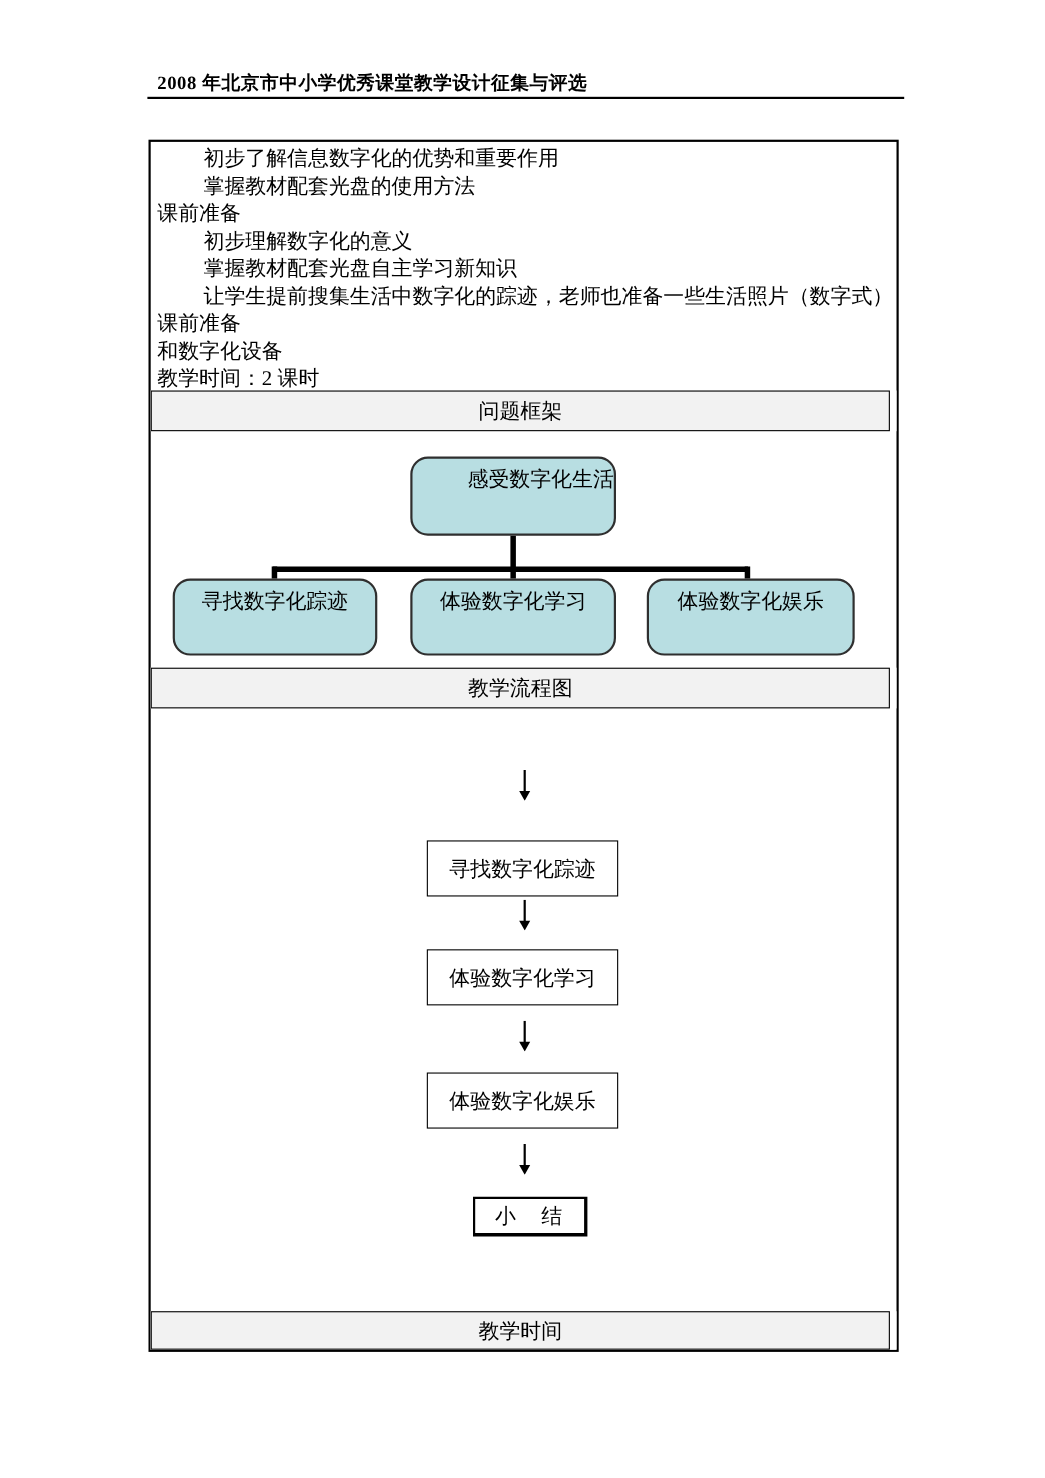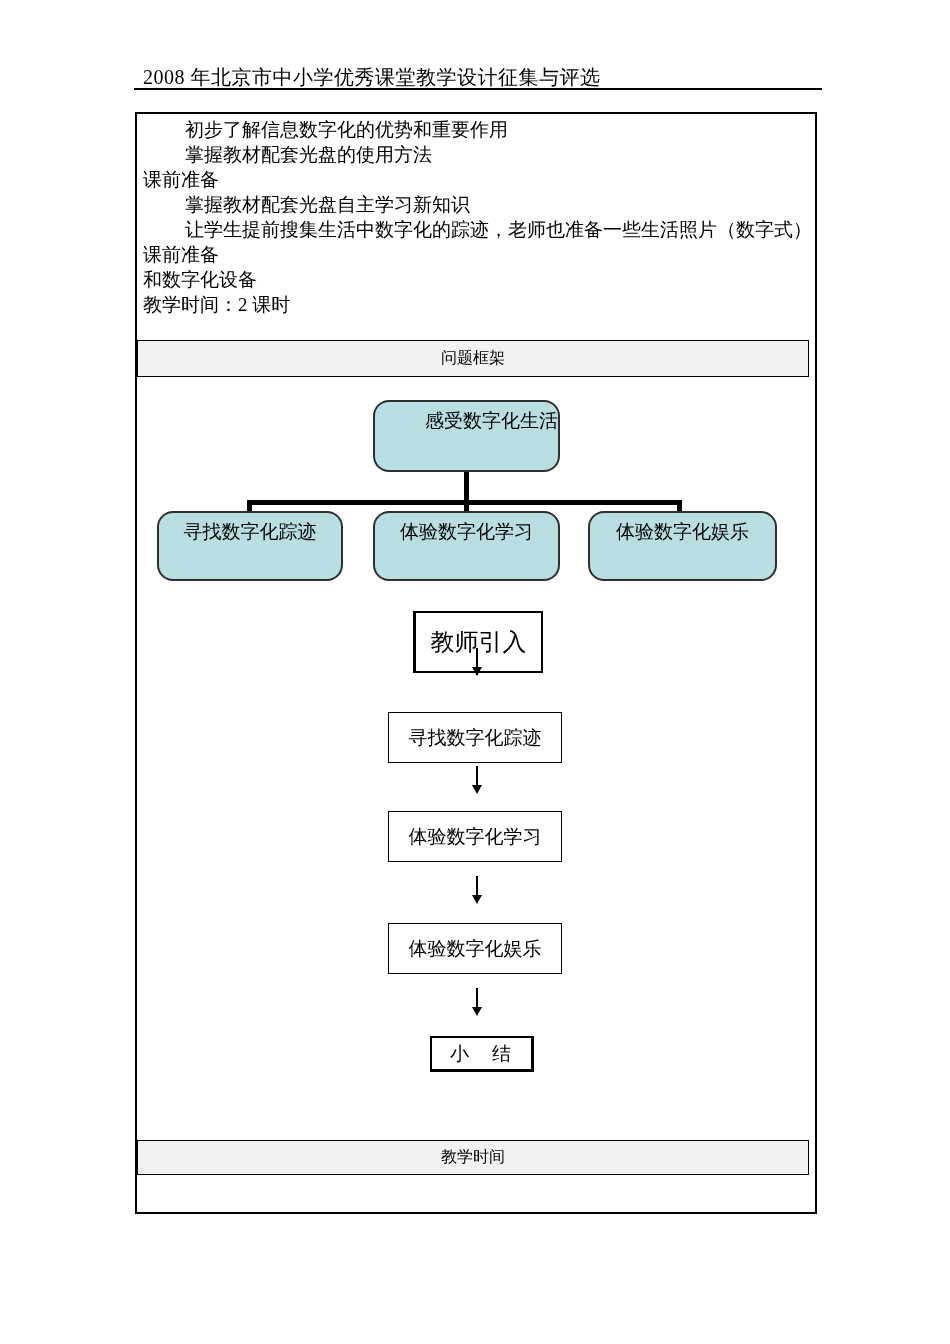--- a/index.html
+++ b/index.html
@@ -1,38 +1,38 @@
 <!DOCTYPE html>
 <html><head>
 <meta charset="utf-8">
 <style>
   html,body{margin:0;padding:0;}
   body{
     width:950px;height:1344px;background:#ffffff;position:relative;
     font-family:"Liberation Serif","DejaVu Serif",serif;color:#000;
   }
   
-  .doc-header{position:absolute;left:143px;top:64px;font-size:20px;letter-spacing:.5px;white-space:nowrap;}
+  .doc-header{position:absolute;left:143px;top:64px;font-size:17px;letter-spacing:.5px;white-space:nowrap;font-weight:bold;}
   .doc-header-rule{position:absolute;left:134px;top:88px;width:688px;height:2px;background:#000;}
   
   .doc-table{
-    position:absolute;left:135px;top:112px;width:682px;height:1102px;
+    position:absolute;left:135px;top:127px;width:682px;height:1102px;
     border:2px solid #000;box-sizing:border-box;display:flex;flex-direction:column;
   }
   
   .intro-row{height:226px;box-sizing:border-box;padding:3px 6px 0 6px;overflow:hidden;}
   .intro-line{font-size:19px;line-height:25px;white-space:nowrap;}
   .intro-line.indent{padding-left:42px;}
   
   .section-row{height:37px;position:relative;background:#fff;flex:none;}
   .section-row.last{height:35px;}
   .section-band{
     position:absolute;left:0;top:0;bottom:0;right:6px;background:#f2f2f2;
     border:1.5px solid #000;box-sizing:border-box;
-    display:flex;align-items:center;justify-content:center;font-size:16px;
+    display:flex;align-items:center;justify-content:center;font-size:19px;
   }
   
   .framework-row{height:215px;position:relative;flex:none;}
   .fw-node{
     position:absolute;background:#b8dee2;border:2px solid #2f2f2f;border-radius:16px;
     box-sizing:border-box;text-align:center;font-size:19px;padding-top:6px;
   }
   .fw-root{left:236px;top:23px;width:187px;height:72px;text-align:right;}
   .fw-child-0{left:20px;top:134px;width:186px;height:70px;}
   .fw-child-1{left:236px;top:134px;width:187px;height:70px;}
@@ -64,20 +64,21 @@
 
 <div class="doc-header">2008 年北京市中小学优秀课堂教学设计征集与评选</div>
 <div class="doc-header-rule"></div>
 
 <div class="doc-table">
 
   <div class="intro-row">
     <div class="intro-line indent">初步了解信息数字化的优势和重要作用</div>
     <div class="intro-line indent">掌握教材配套光盘的使用方法</div>
     <div class="intro-line">课前准备</div>
+    <div class="intro-line indent">初步理解数字化的意义</div>
     <div class="intro-line indent">掌握教材配套光盘自主学习新知识</div>
     <div class="intro-line indent">让学生提前搜集生活中数字化的踪迹，老师也准备一些生活照片（数字式）</div>
     <div class="intro-line">课前准备</div>
     <div class="intro-line">和数字化设备</div>
     <div class="intro-line">教学时间：2 课时</div>
   </div>
 
   <div class="section-row">
     <div class="section-band">问题框架</div>
   </div>
@@ -86,23 +87,25 @@
     <div class="fw-line fw-vline-root"></div>
     <div class="fw-line fw-hline"></div>
     <div class="fw-line fw-stub-left"></div>
     <div class="fw-line fw-stub-right"></div>
     <div class="fw-node fw-root">感受数字化生活</div>
     <div class="fw-node fw-child-0">寻找数字化踪迹</div>
     <div class="fw-node fw-child-1">体验数字化学习</div>
     <div class="fw-node fw-child-2">体验数字化娱乐</div>
   </div>
 
+  <div class="section-row">
+    <div class="section-band">教学流程图</div>
+  </div>
 
   <div class="flow-row">
-    <div class="flow-box flow-step-0">教师引入</div>
     <svg class="flow-arrow flow-arrow-0" viewBox="0 0 14 28">
       <line x1="7" y1="0" x2="7" y2="21" stroke="#000" stroke-width="2"></line>
       <polygon points="2,19 12,19 7,28" fill="#000"></polygon>
     </svg>
     <div class="flow-box flow-step-1">寻找数字化踪迹</div>
     <svg class="flow-arrow flow-arrow-1" viewBox="0 0 14 28">
       <line x1="7" y1="0" x2="7" y2="21" stroke="#000" stroke-width="2"></line>
       <polygon points="2,19 12,19 7,28" fill="#000"></polygon>
     </svg>
     <div class="flow-box flow-step-2">体验数字化学习</div>

